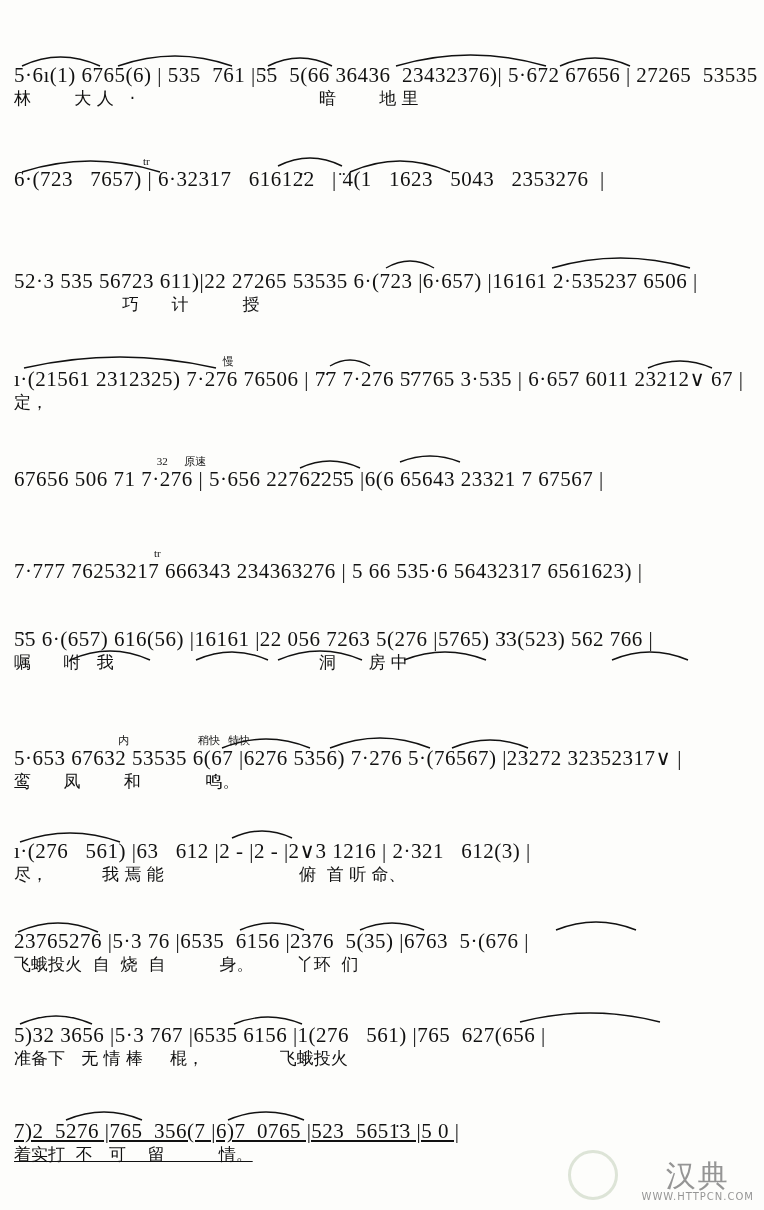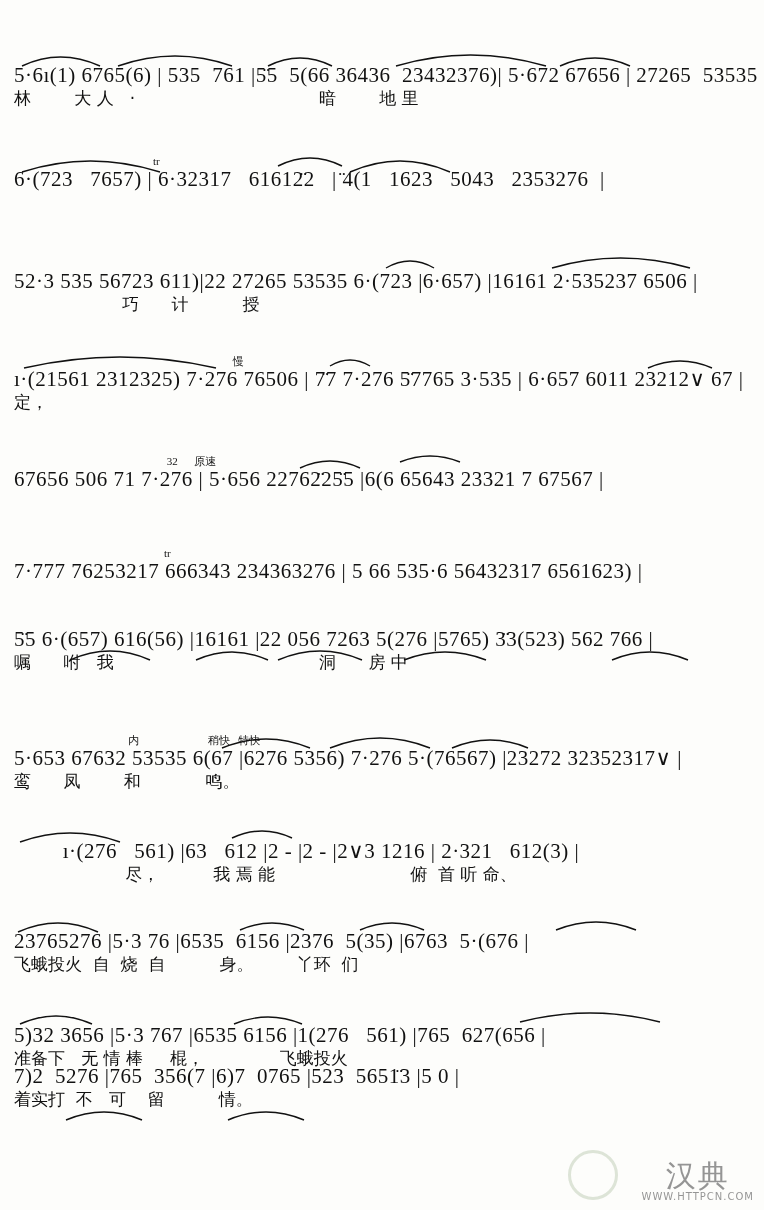--- a/index.html
+++ b/index.html
@@ -25,21 +25,21 @@
     white-space:pre;
     line-height:1.2;
     padding-left:14px;
     margin-top:2px;
   }
   .tiny{
     font-family:"Liberation Serif", serif;
     font-size:11px;
     white-space:pre;
     line-height:1;
-    padding-left:10px;
+    padding-left:0;
     height:12px;
   }
 
   
   .wm{
     position:absolute;right:10px;bottom:8px;
     font-family:"DejaVu Sans", sans-serif;
     color:#737373;opacity:.75;text-align:center;
   }
   .wm .big{font-size:30px;letter-spacing:2px;line-height:1;}
@@ -96,39 +96,39 @@
     <div class="notes">5̈5 6·(657) 616(56) |16161 |22 056 7263 5(276 |5765) 3̈3(523) 562 766 |</div>
     <div class="lyrics">嘱      咐   我                                      洞      房 中</div>
   </div>
 
   <div class="system" style="position:absolute;left:0;top:735px;width:764px;">
     <div class="tiny">                                           内                         稍快   特快</div>
     <div class="notes">5·653 67632 53535 6(67 |6276 5356) 7·276 5·(76567) |23272 32352317∨ |</div>
     <div class="lyrics">鸾      凤        和            鸣。</div>
   </div>
 
-  <div class="system" style="position:absolute;left:0;top:828px;width:628px;text-align:center;">
+  <div class="system" style="position:absolute;left:0;top:828px;width:628px;">
     <div class="tiny"></div>
     <div class="notes">ı·(276   561) |63   612 |2 - |2 - |2∨3 1216 | 2·321   612(3) |</div>
     <div class="lyrics">尽，          我 焉 能                         俯  首 听 命、</div>
   </div>
 
   <div class="system" style="position:absolute;left:0;top:918px;width:652px;">
     <div class="tiny"></div>
     <div class="notes">23765276 |5·3 76 |6535  6156 |2376  5(35) |6763  5·(676 |</div>
     <div class="lyrics">飞蛾投火  自  烧  自          身。        丫环  们</div>
   </div>
 
   <div class="system" style="position:absolute;left:0;top:1012px;width:608px;">
     <div class="tiny"></div>
     <div class="notes">5)32 3656 |5·3 767 |6535 6156 |1(276   561) |765  627(656 |</div>
     <div class="lyrics">准备下   无 情 棒     棍，              飞蛾投火</div>
   </div>
 
-  <div class="system" style="position:absolute;left:0;top:1053px;width:764px;">
+  <div class="system" style="position:absolute;left:0;top:1108px;width:764px;text-decoration:underline;">
     <div class="tiny"></div>
     <div class="notes">7)2  5276 |765  356(7 |6)7  0765 |523  5651̈3 |5 0 |</div>
     <div class="lyrics">着实打  不   可    留          情。</div>
   </div>
 
   <svg style="position:absolute;inset:0;width:764px;height:1210px;pointer-events:none;">
     <g fill="none" stroke="#111" stroke-width="1.4">
       <path d="M22 66 Q60 48 100 66"></path>
       <path d="M118 66 Q175 46 232 66"></path>
       <path d="M268 66 Q300 50 332 66"></path>

